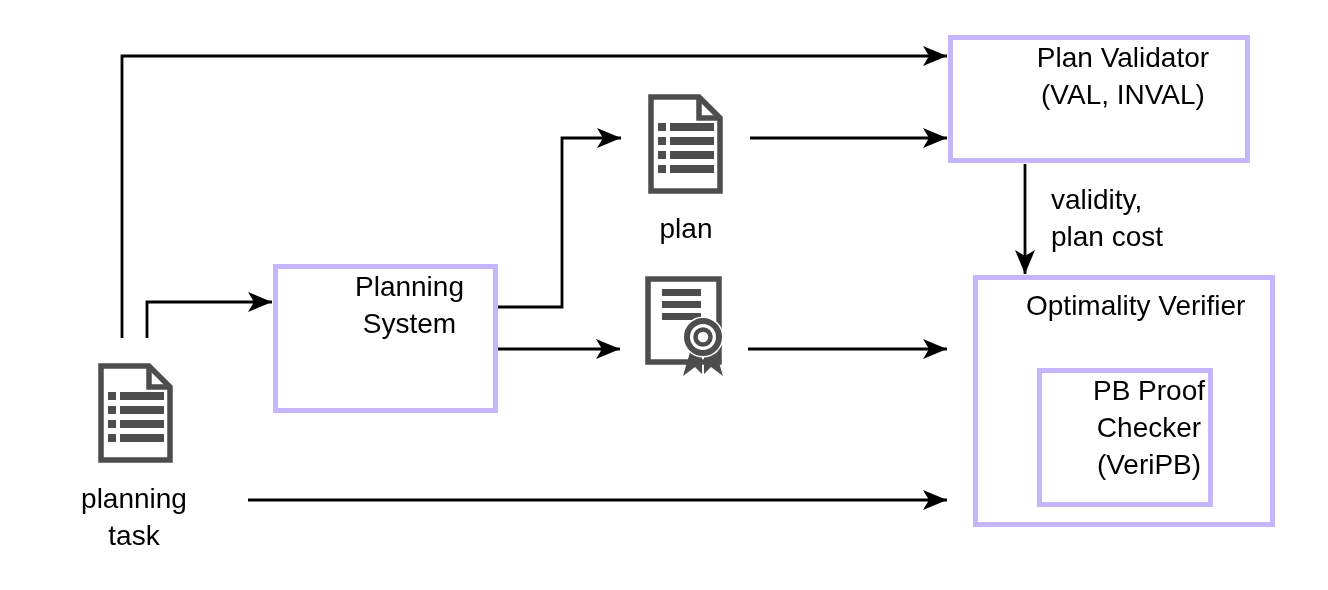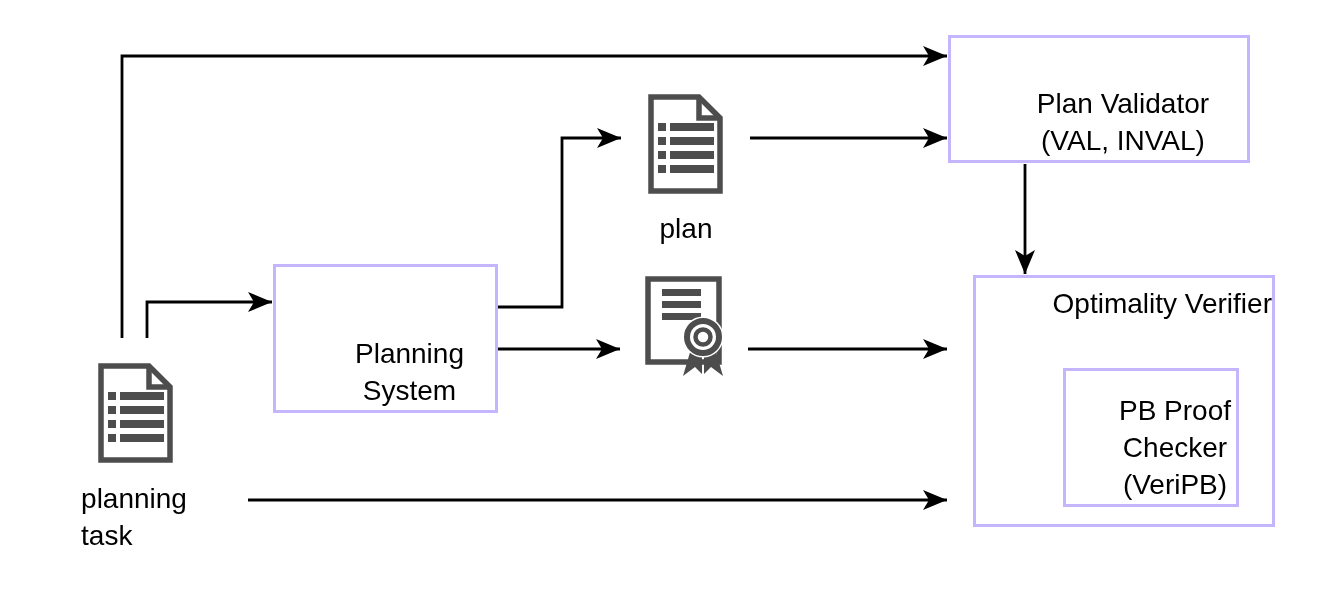--- a/index.html
+++ b/index.html
@@ -3,32 +3,32 @@
 <meta charset="utf-8">
 <style>
   html,body { margin:0; padding:0; background:#ffffff; }
   .canvas {
     position:relative; width:1328px; height:590px; background:#ffffff;
     font-family:"Liberation Sans", sans-serif; color:#000000; overflow:hidden;
   }
   .layer { position:absolute; left:0; top:0; width:1328px; height:590px; }
   .box {
     position:absolute; box-sizing:border-box;
-    border:3px solid #c4b5fd; background:#ffffff;
-    display:flex; align-items:flex-end; justify-content:center;
+    border:5px solid #c4b5fd; background:#ffffff;
+    display:flex; align-items:flex-start; justify-content:center;
     text-align:center; font-size:28px; line-height:1.32; white-space:pre-line;padding-left:48px;
   }
   #planning-system-box   { left:273px; top:264px; width:225px; height:149px; }
   #plan-validator-box    { left:948px; top:35px;  width:302px; height:128px; }
   #optimality-verifier-box { left:948px; top:275px; width:302px; height:252px;
     flex-direction:column; justify-content:flex-start; padding-top:8px;margin-left:25px; }
-  #pb-proof-checker-box  { left:1063px; top:368px; width:176px; height:139px; }
+  #pb-proof-checker-box  { left:1037px; top:368px; width:176px; height:139px; }
   .floating-label {
     position:absolute; font-size:28px; line-height:1.32;
-    white-space:pre-line; text-align:left;
+    white-space:pre-line; text-align:center;
   }
   #planning-task-label { left:134px; top:481px; transform:translateX(-50%); }
   #plan-label          { left:686px; top:211px; transform:translateX(-50%); }
   #optimality-certificate-label { left:687px; top:392px; transform:translateX(-50%); }
   #validity-label      { left:1051px; top:182px; text-align:left; }
 </style>
 </head>
 <body>
 
 <div class="canvas">
@@ -115,14 +115,16 @@
 Checker
 (VeriPB)</span>
   </div>
 
   <div class="floating-label" id="planning-task-label">planning
 task</div>
 
   <div class="floating-label" id="plan-label">plan</div>
 
 
+  <div class="floating-label" id="validity-label">validity,
+plan cost</div>
 
 </div>
 
 </body></html>

